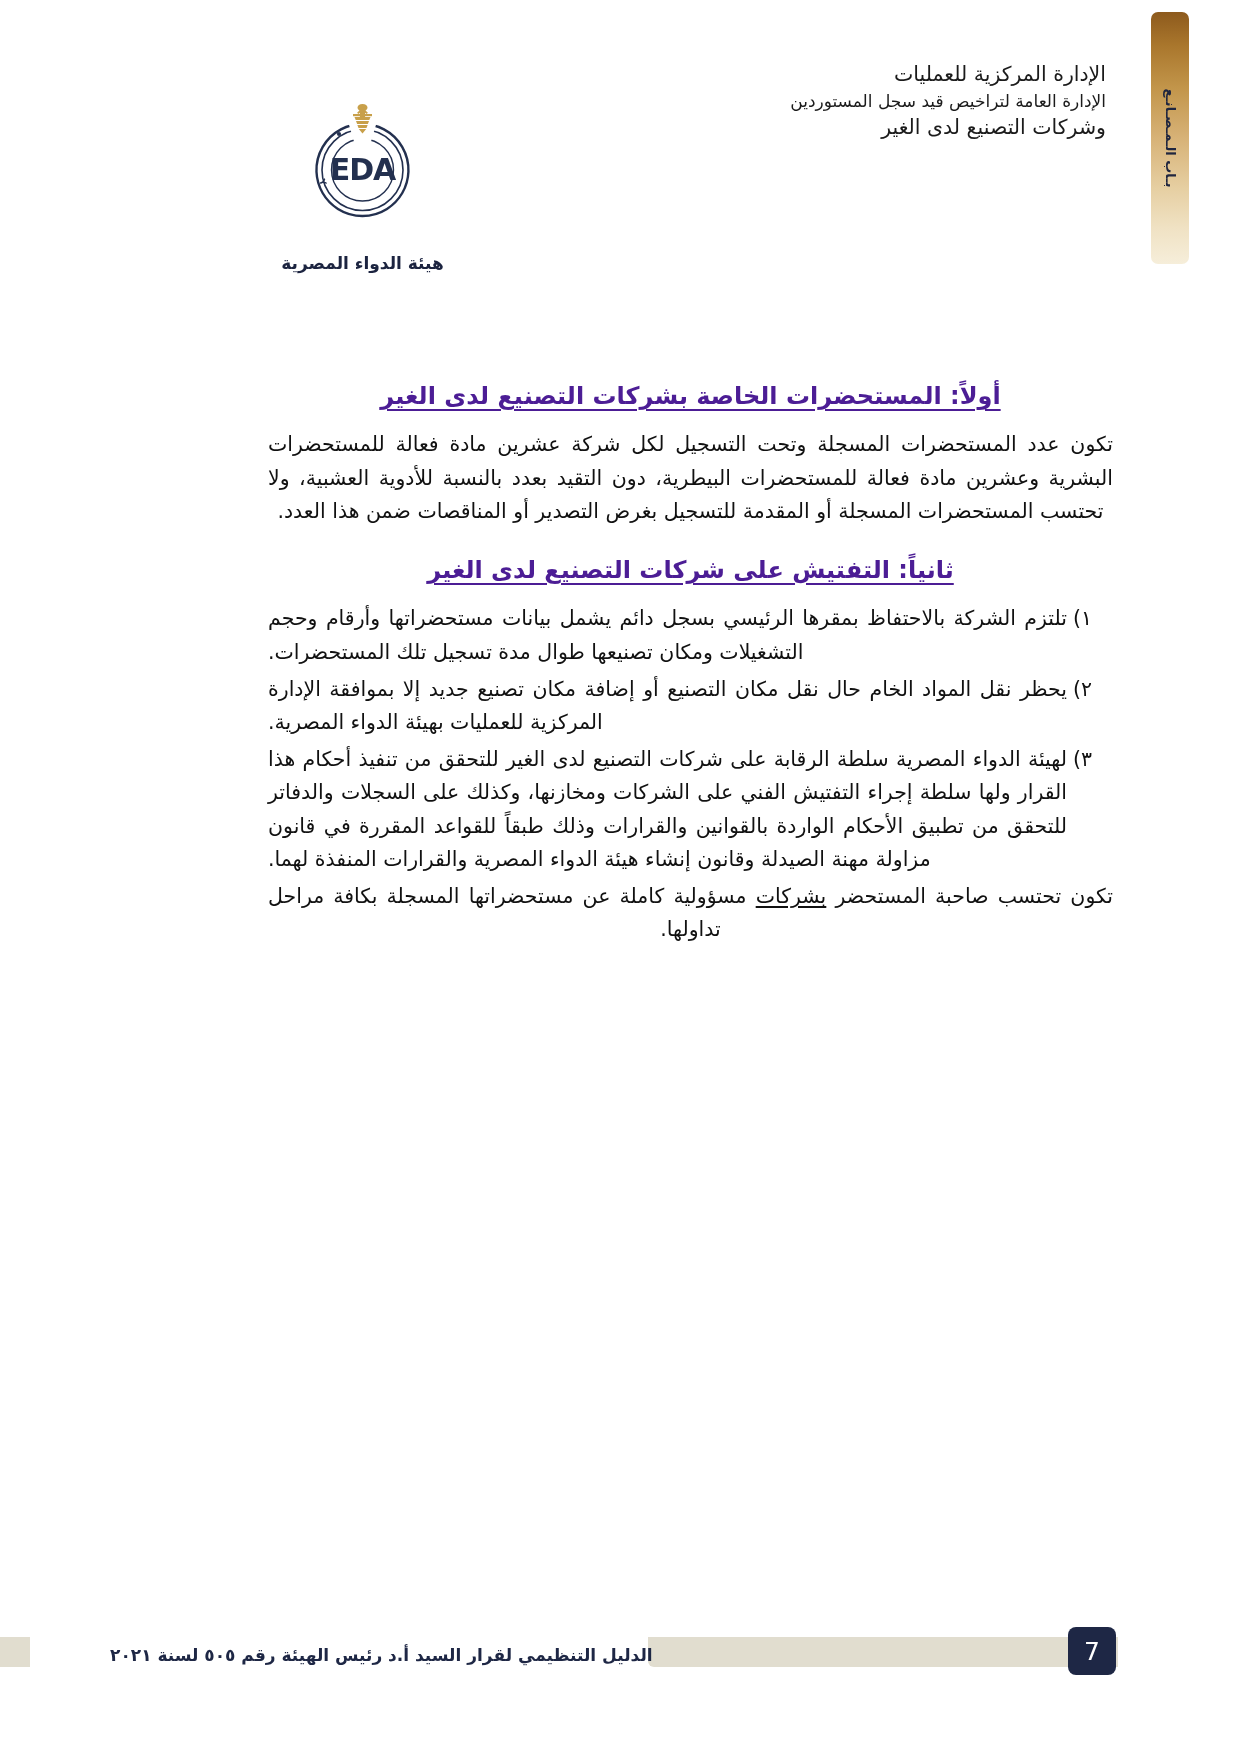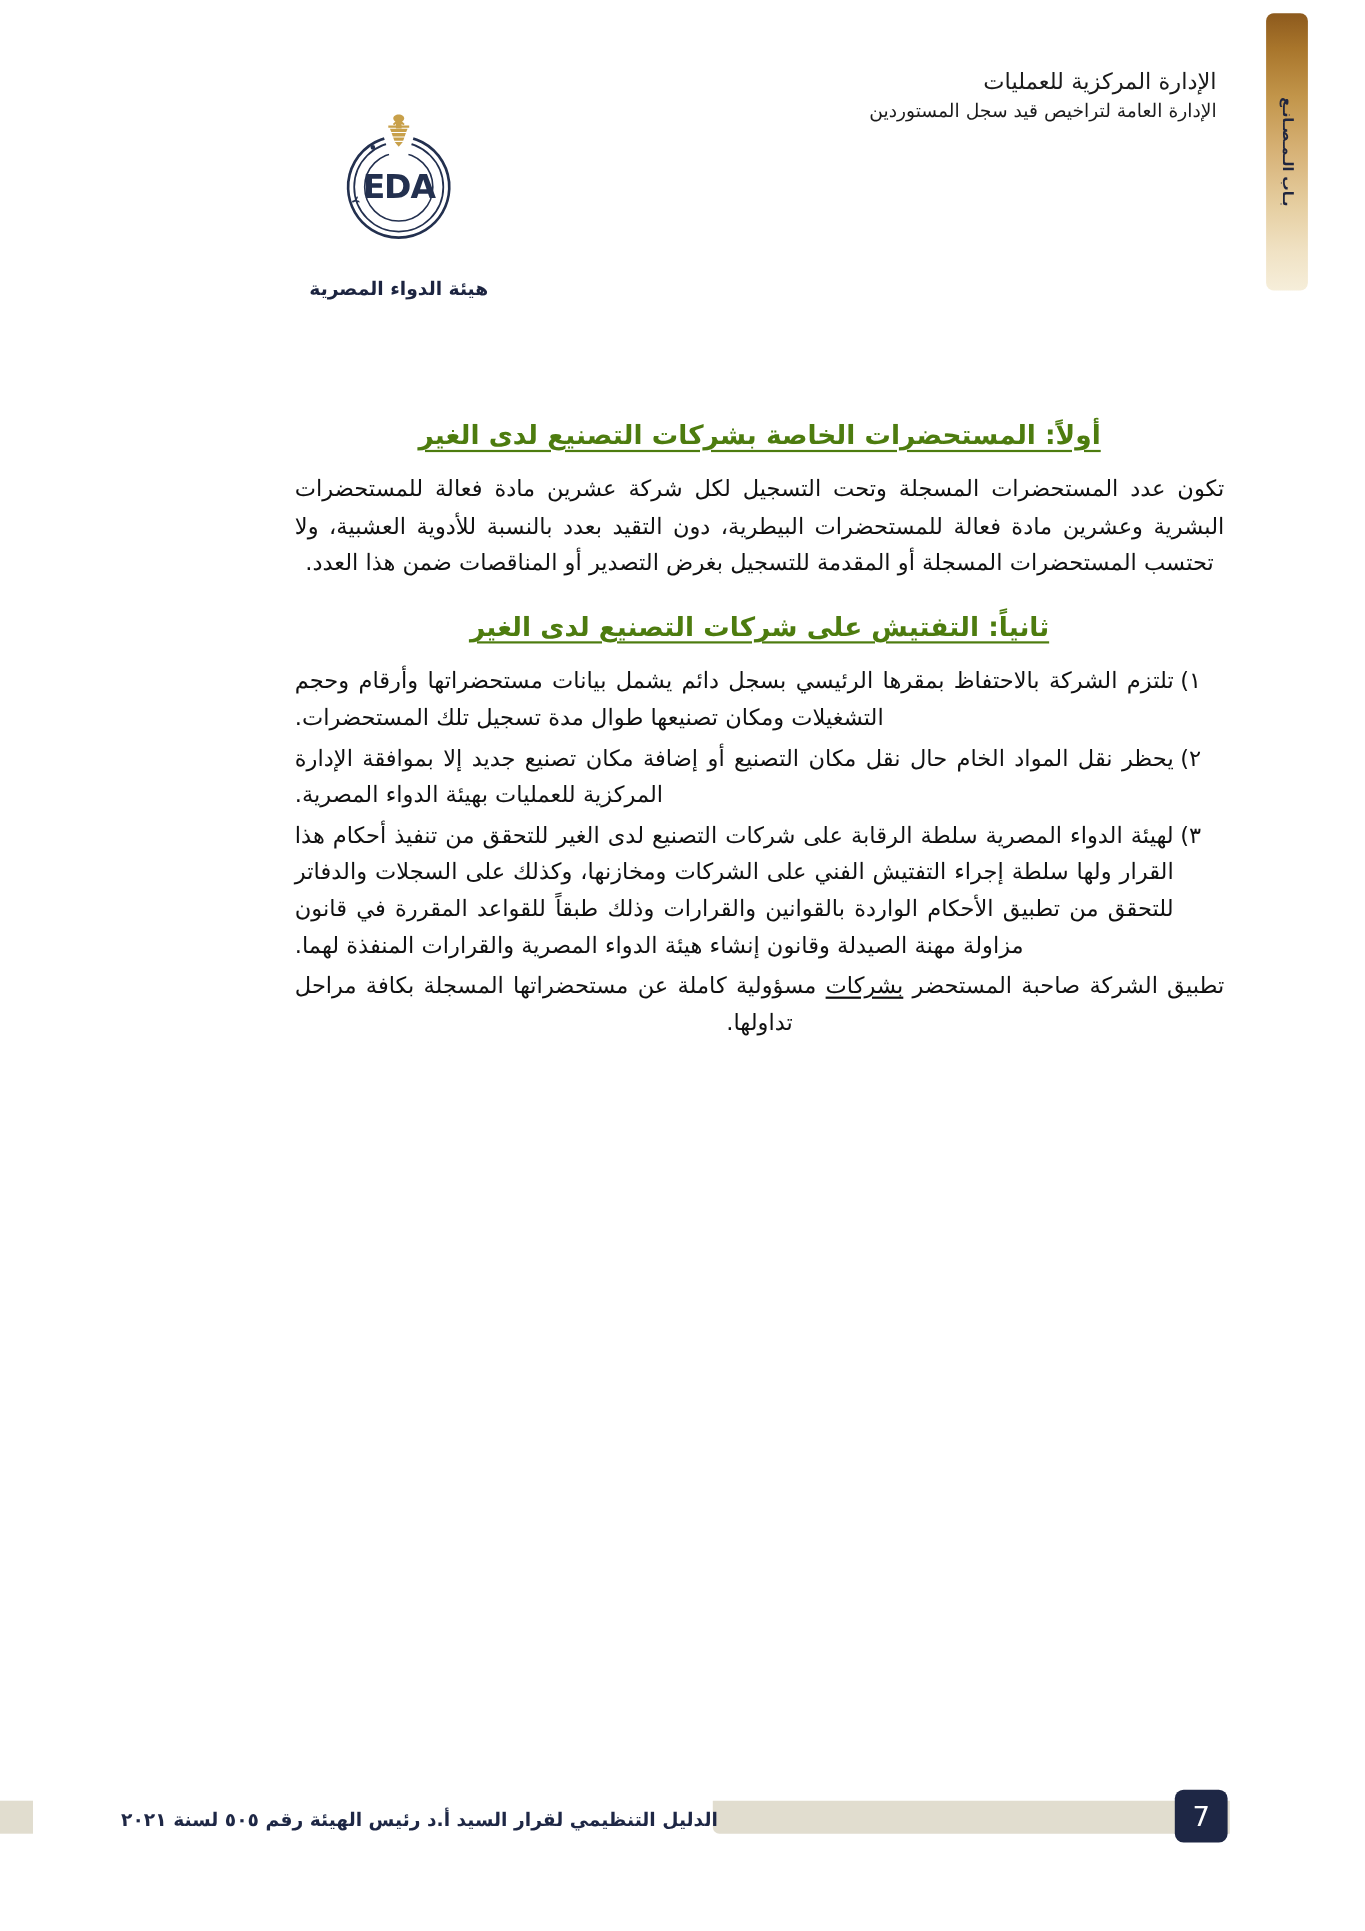--- a/index.html
+++ b/index.html
@@ -100,21 +100,21 @@
   .content {
     position: absolute;
     top: 380px;
     right: 128px;
     width: 845px;
     text-align: justify;
     direction: rtl;
   }
 
   h2.section-heading {
-    color: #4d7c0f;
+    color: #4c1d95;
     font-size: 24px;
     font-weight: 700;
     text-align: center;
     text-decoration: underline;
     text-underline-offset: 5px;
     text-decoration-thickness: 2px;
     margin: 0 0 16px 0;
     line-height: 1.35;
   }
   h2.section-heading.second { margin-top: 26px; }
@@ -219,20 +219,21 @@
 
   <div class="side-tab">
     <span class="side-tab-text">بـاب الـمـصـانـع</span>
   </div>
 
   <div class="doc-header">
 
     <div class="header-text">
       <span class="line l1">الإدارة المركزية للعمليات</span>
       <span class="line l2">الإدارة العامة لتراخيص قيد سجل المستوردين</span>
+      <span class="line l3">وشركات التصنيع لدى الغير</span>
     </div>
 
     <div class="logo-wrap">
       <svg class="logo-seal" width="135" height="152" viewBox="0 0 135 152">
 
         <path d="M67.5 24 A46 46 0 1 1 67.4 24" fill="none" stroke="#23304f" stroke-width="2.4"></path>
         <circle cx="67.5" cy="70" r="40.5" fill="none" stroke="#23304f" stroke-width="1.6"></circle>
         <circle cx="67.5" cy="70" r="31" fill="none" stroke="#23304f" stroke-width="1.4"></circle>
 
         <path d="M67.5 70 L52 18 A56 56 0 0 1 83 18 Z" fill="#ffffff"></path>
@@ -282,21 +283,21 @@
       <li>
         <span class="marker">٢)</span>
         <span class="item-text">يحظر نقل المواد الخام حال نقل مكان التصنيع أو إضافة مكان تصنيع جديد إلا بموافقة الإدارة المركزية للعمليات بهيئة الدواء المصرية.</span>
       </li>
       <li>
         <span class="marker">٣)</span>
         <span class="item-text">لهيئة الدواء المصرية سلطة الرقابة على شركات التصنيع لدى الغير للتحقق من تنفيذ أحكام هذا القرار ولها سلطة إجراء التفتيش الفني على الشركات ومخازنها، وكذلك على السجلات والدفاتر للتحقق من تطبيق الأحكام الواردة بالقوانين والقرارات وذلك طبقاً للقواعد المقررة في قانون مزاولة مهنة الصيدلة وقانون إنشاء هيئة الدواء المصرية والقرارات المنفذة لهما.</span>
       </li>
     </ol>
 
-    <p class="body-text closing"><span>تطبيق الشركة صاحبة المستحضر </span><u class="emph">بشركات</u><span> مسؤولية كاملة عن مستحضراتها المسجلة بكافة مراحل تداولها.</span></p>
+    <p class="body-text closing"><span>تكون تحتسب صاحبة المستحضر </span><u class="emph">بشركات</u><span> مسؤولية كاملة عن مستحضراتها المسجلة بكافة مراحل تداولها.</span></p>
 
   </div>
 
   <div class="footer">
     <div class="footer-bar-left"></div>
     <div class="footer-bar"></div>
     <div class="page-badge">7</div>
     <div class="footer-note">الدليل التنظيمي لقرار السيد أ.د رئيس الهيئة رقم ٥٠٥ لسنة ٢٠٢١</div>
   </div>
 

